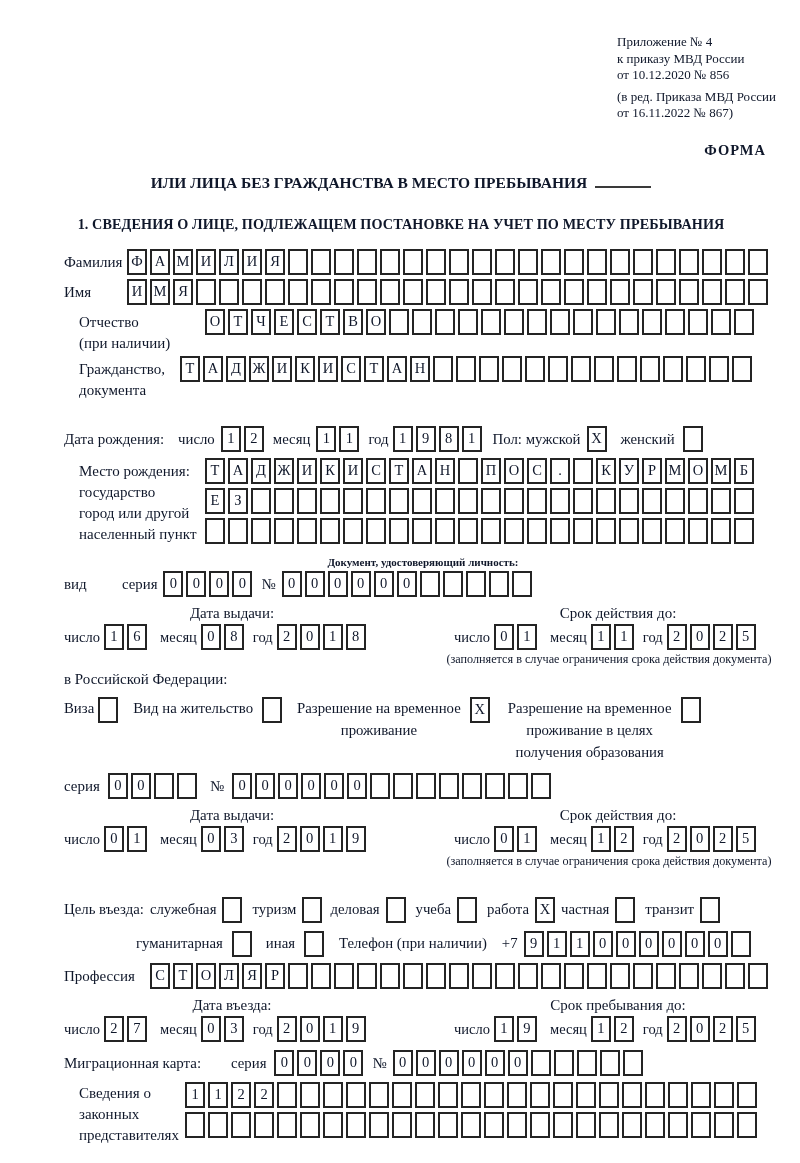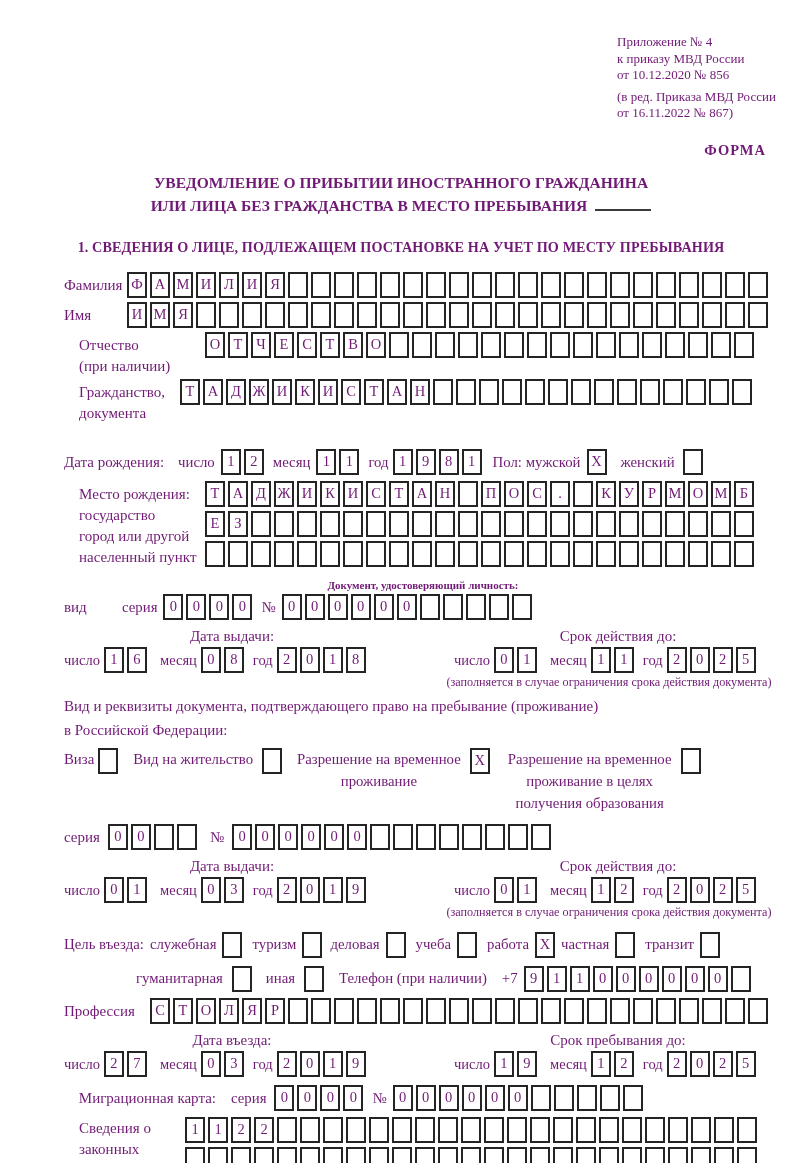--- a/index.html
+++ b/index.html
@@ -1,18 +1,18 @@
 <!DOCTYPE html>
 <html><head>
 <meta charset="utf-8">
 <style>
   html,body{margin:0;padding:0;background:#e9e9e9;}
   .page{
     position:relative;width:800px;height:1163px;margin:0 auto;background:#fff;
-    font-family:"Liberation Serif","DejaVu Serif",serif;color:#701a75;
+    font-family:"Liberation Serif","DejaVu Serif",serif;color:#0f172a;
     box-sizing:border-box;padding:34px 18px 0 64px;overflow:hidden;
   }
   .doc-ref{margin-left:553px;font-size:13px;line-height:16.5px;}
   .doc-ref .sub{margin-top:5px;}
   .form-label{text-align:right;padding-right:16px;margin-top:20px;font-weight:bold;font-size:14.5px;letter-spacing:1px;}
   .title{margin-top:12px;margin-left:-44px;text-align:center;font-weight:bold;font-size:15.5px;line-height:23px;}
   .title-underline{display:inline-block;width:56px;height:2px;background:#3a3a3a;margin-left:8px;vertical-align:baseline;}
   .sec-heading{margin-top:22px;margin-left:-44px;text-align:center;font-weight:bold;font-size:14.2px;letter-spacing:0.1px;}
 
   .row{display:flex;align-items:flex-start;margin-top:4px;}
@@ -43,21 +43,21 @@
   .d-line{display:flex;align-items:flex-start;margin-top:2px;}
   .dl{font-size:14.5px;line-height:26px;margin-right:4px;flex-shrink:0;}
   .fill-note{font-size:12.2px;margin-top:2px;text-align:center;white-space:nowrap;margin-left:-18px;}
 
   .intro{font-size:15px;line-height:24px;margin-top:8px;}
   .opts{display:flex;align-items:flex-start;margin-top:6px;}
   .opt{display:flex;align-items:flex-start;}
   .opt-lbl{font-size:14.8px;line-height:22px;text-align:center;}
   .opt .checkbox{margin-left:9px;margin-top:0;}
 
-  .purpose{display:flex;align-items:center;margin-top:12px;font-size:14.8px;}
+  .purpose{display:flex;align-items:center;margin-top:28px;font-size:14.8px;}
   .purpose .checkbox{margin-left:6px;}
   .purpose2{display:flex;align-items:center;margin-top:8px;font-size:14.8px;padding-left:72px;}
   .purpose2 .checkbox{margin-left:9px;}
 
   .reps{display:flex;margin-top:6px;}
 </style>
 </head>
 <body>
 
 <div class="page">
@@ -66,21 +66,20 @@
     <div>Приложение № 4</div>
     <div>к приказу МВД России</div>
     <div>от 10.12.2020 № 856</div>
     <div class="sub">(в ред. Приказа МВД России</div>
     <div>от 16.11.2022 № 867)</div>
   </div>
 
   <div class="form-label">ФОРМА</div>
 
   <div class="title">
-    <div>УВЕДОМЛЕНИЕ О ПРИБЫТИИ ИНОСТРАННОГО ГРАЖДАНИНА</div>
     <div><span>ИЛИ ЛИЦА БЕЗ ГРАЖДАНСТВА В МЕСТО ПРЕБЫВАНИЯ</span><span class="title-underline"></span></div>
   </div>
 
   <div class="sec-heading">1. СВЕДЕНИЯ О ЛИЦЕ, ПОДЛЕЖАЩЕМ ПОСТАНОВКЕ НА УЧЕТ ПО МЕСТУ ПРЕБЫВАНИЯ</div>
 
   <div class="row" style="margin-top:16px;">
     <div class="lbl w62">Фамилия</div>
     <div class="cells"><span class="cell">Ф</span><span class="cell">А</span><span class="cell">М</span><span class="cell">И</span><span class="cell">Л</span><span class="cell">И</span><span class="cell">Я</span><span class="cell"></span><span class="cell"></span><span class="cell"></span><span class="cell"></span><span class="cell"></span><span class="cell"></span><span class="cell"></span><span class="cell"></span><span class="cell"></span><span class="cell"></span><span class="cell"></span><span class="cell"></span><span class="cell"></span><span class="cell"></span><span class="cell"></span><span class="cell"></span><span class="cell"></span><span class="cell"></span><span class="cell"></span><span class="cell"></span><span class="cell"></span></div>
   </div>
 
@@ -162,21 +161,20 @@
         <span class="cells"><span class="cell">0</span><span class="cell">1</span></span>
         <span class="dl ml10">месяц</span>
         <span class="cells"><span class="cell">1</span><span class="cell">1</span></span>
         <span class="dl ml6">год</span>
         <span class="cells"><span class="cell">2</span><span class="cell">0</span><span class="cell">2</span><span class="cell">5</span></span>
       </div>
       <div class="fill-note">(заполняется в случае ограничения срока действия документа)</div>
     </div>
   </div>
 
-  <div class="intro" style="margin-top:4px;">Вид и реквизиты документа, подтверждающего право на пребывание (проживание)</div>
   <div class="intro" style="margin-top:0;">в Российской Федерации:</div>
 
   <div class="opts">
     <div class="opt">
       <div class="opt-lbl">Виза</div>
       <span class="checkbox" style="margin-left:4px;"></span>
     </div>
     <div class="opt ml22">
       <div class="opt-lbl">Вид на жительство</div>
       <span class="checkbox ml14"></span>
@@ -283,21 +281,21 @@
         <span class="cells"><span class="cell">1</span><span class="cell">9</span></span>
         <span class="dl ml10">месяц</span>
         <span class="cells"><span class="cell">1</span><span class="cell">2</span></span>
         <span class="dl ml6">год</span>
         <span class="cells"><span class="cell">2</span><span class="cell">0</span><span class="cell">2</span><span class="cell">5</span></span>
       </div>
     </div>
   </div>
 
   <div class="row" style="margin-top:8px;align-items:center;">
-    <span class="inline-lbl w150" style="font-size:15px;text-align:right;">Миграционная карта:</span>
+    <span class="inline-lbl w150" style="font-size:15px;">Миграционная карта:</span>
     <span class="inline-lbl ml22 mr8">серия</span>
     <span class="cells"><span class="cell">0</span><span class="cell">0</span><span class="cell">0</span><span class="cell">0</span></span>
     <span class="inline-lbl ml6 mr6">№</span>
     <span class="cells"><span class="cell">0</span><span class="cell">0</span><span class="cell">0</span><span class="cell">0</span><span class="cell">0</span><span class="cell">0</span><span class="cell"></span><span class="cell"></span><span class="cell"></span><span class="cell"></span><span class="cell"></span></span>
   </div>
 
   <div class="reps">
     <div class="lbl w120" style="padding-top:1px;">
       <div>Сведения о</div>
       <div>законных</div>

